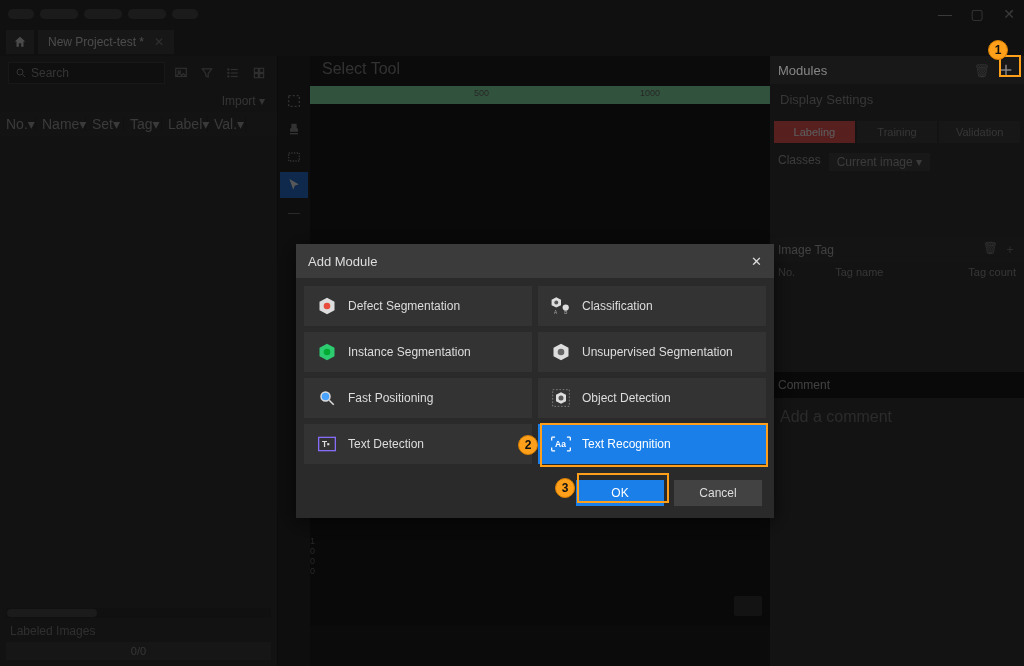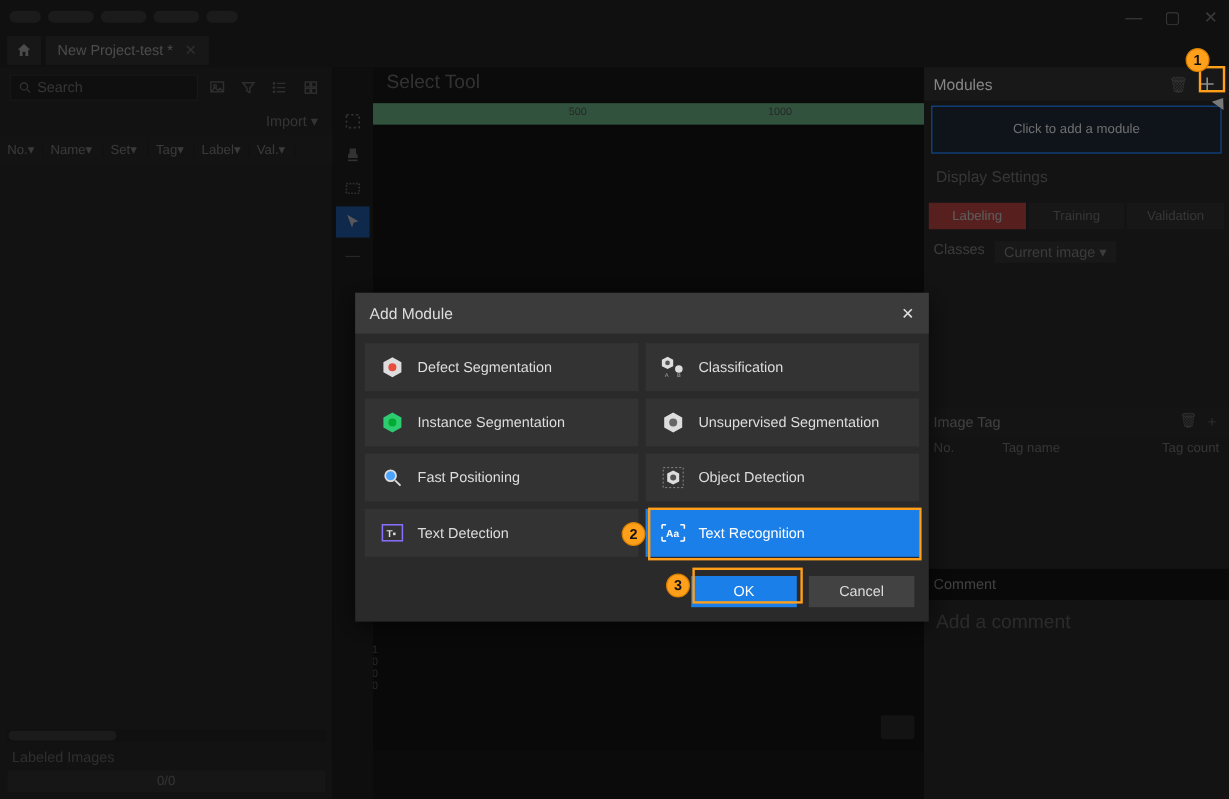--- a/index.html
+++ b/index.html
@@ -42,21 +42,21 @@
   }
   .search-row { display:flex; align-items:center; padding:6px 8px; gap:6px;}
   .search-input {
     flex:1; background:#151515; border:1px solid #333; height:22px;
     color:#888; padding:0 6px; display:flex; align-items:center; gap:4px;
   }
   .iconbtn { width:20px;height:20px;display:flex;align-items:center;justify-content:center;color:#777;}
   .import-row { text-align:right; padding:4px 12px; color:#888;}
   .headers {
     display:flex; background:#232323; height:24px; align-items:center;
-    font-size:11px; color:#999;
+    font-size:14px; color:#999;
   }
   .hcell { padding:0 6px; border-right:1px solid #1a1a1a; display:flex; align-items:center; gap:2px;}
   .left-bottom { margin-top:auto; padding:6px;}
   .scrollbar-track { height:10px; background:#1a1a1a; display:flex;}
   .scrollbar-thumb { width:90px; height:8px; background:#3a3a3a; border-radius:4px; margin:1px;}
   .labeled-images { color:#777; font-size:12px; padding:6px 4px 2px;}
   .progress-bar { height:18px; background:#2b2b2b; color:#888; text-align:center; font-size:11px; line-height:18px; margin-top:2px;}
   
   .center { flex:1; position:relative; background:#121212;}
   .tool-strip { position:absolute; left:0; top:0; width:32px; background:#1a1a1a; height:100%;}
@@ -83,21 +83,21 @@
     transform:rotate(35deg);
   }
   .section-title { padding:8px 10px; color:#888; font-size:13px;}
   .display-row { padding:4px 14px; color:#888; font-size:11px; display:flex; gap:12px;}
   .eye { color:#888;}
   .tabs-row { display:flex; margin:6px 4px; gap:2px;}
   .tab { flex:1; text-align:center; padding:5px 2px; font-size:11px; background:#2a2a2a; color:#888;}
   .tab.active { background:#ef4444; color:#fff;}
   .classes-row { display:flex; padding:4px 8px; gap:8px; font-size:12px; color:#999;}
   .classes-row .dd { background:#2d2d2d; padding:2px 8px;}
-  .imgtag-header { display:flex; align-items:center; padding:4px 8px; background:#232323; color:#aaa; font-size:12px; justify-content:space-between; margin-top:116px;}
+  .imgtag-header { display:flex; align-items:center; padding:4px 8px; background:#232323; color:#aaa; font-size:12px; justify-content:space-between; margin-top:62px;}
   .imgtag-header .actions { display:flex; gap:6px; color:#777;}
   .imgtag-cols { display:flex; padding:4px 8px; color:#888; font-size:11px; gap:20px;}
   .comment-header { background:#000000; padding:6px 8px; color:#aaa; font-size:12px; margin-top:90px;}
   .comment-body { padding:10px; color:#666; font-size:16px;}
   
   .callout {
     position:absolute; width:20px; height:20px; border-radius:50%;
     background:#ff9f1a; color:#111; font-weight:bold; font-size:12px;
     display:flex; align-items:center; justify-content:center; z-index:100;
     border:1px solid #d67f00;
@@ -274,23 +274,20 @@
       <span style="display:flex;gap:4px;align-items:center">
         <span class="iconbtn dim">🗑</span>
         <span class="plus">
             <svg width="16" height="16" viewBox="0 0 24 24" stroke="#ddd" stroke-width="2">
               <line x1="12" y1="4" x2="12" y2="20"></line>
               <line x1="4" y1="12" x2="20" y2="12"></line>
             </svg>
           </span>
       </span>
     </div>
-    <div class="add-module-box">
-      <span>Click to add a module</span>
-    </div>
     <div class="dim">
       <div class="section-title">Display Settings</div>
       <div class="tabs-row">
         <div class="tab active">Labeling</div>
         <div class="tab">Training</div>
         <div class="tab">Validation</div>
       </div>
       <div class="classes-row">
         <span>Classes</span>
         <span class="dd">Current image ▾</span>

